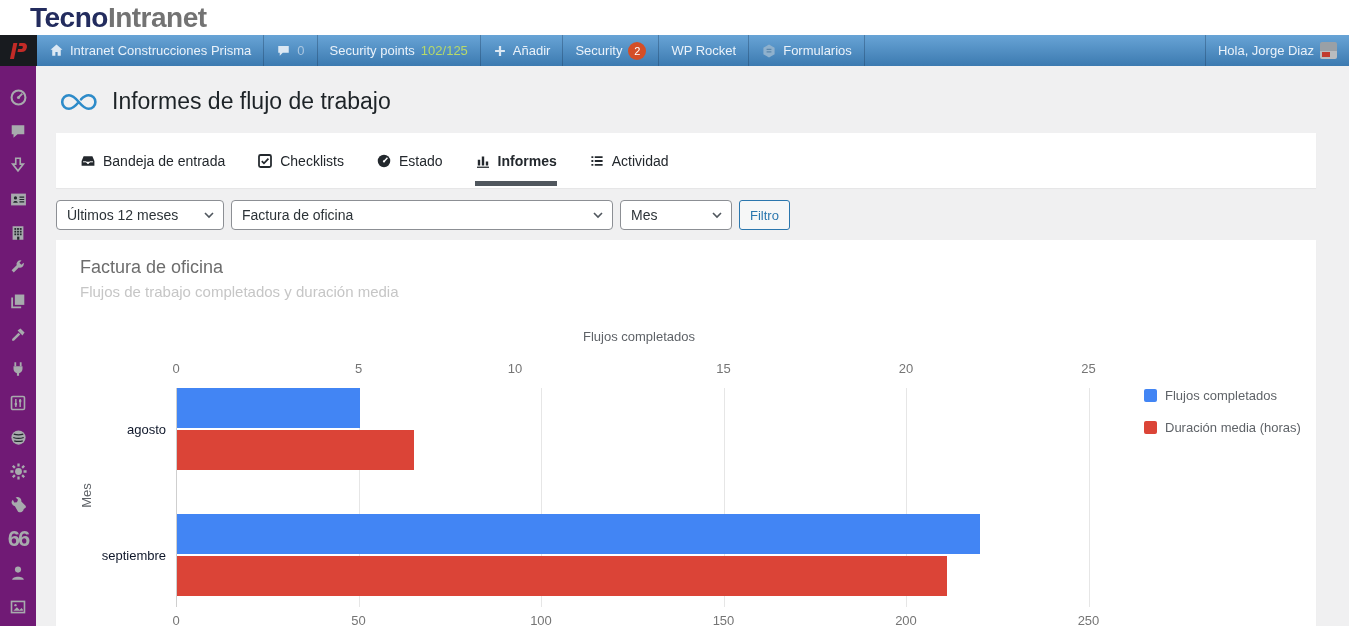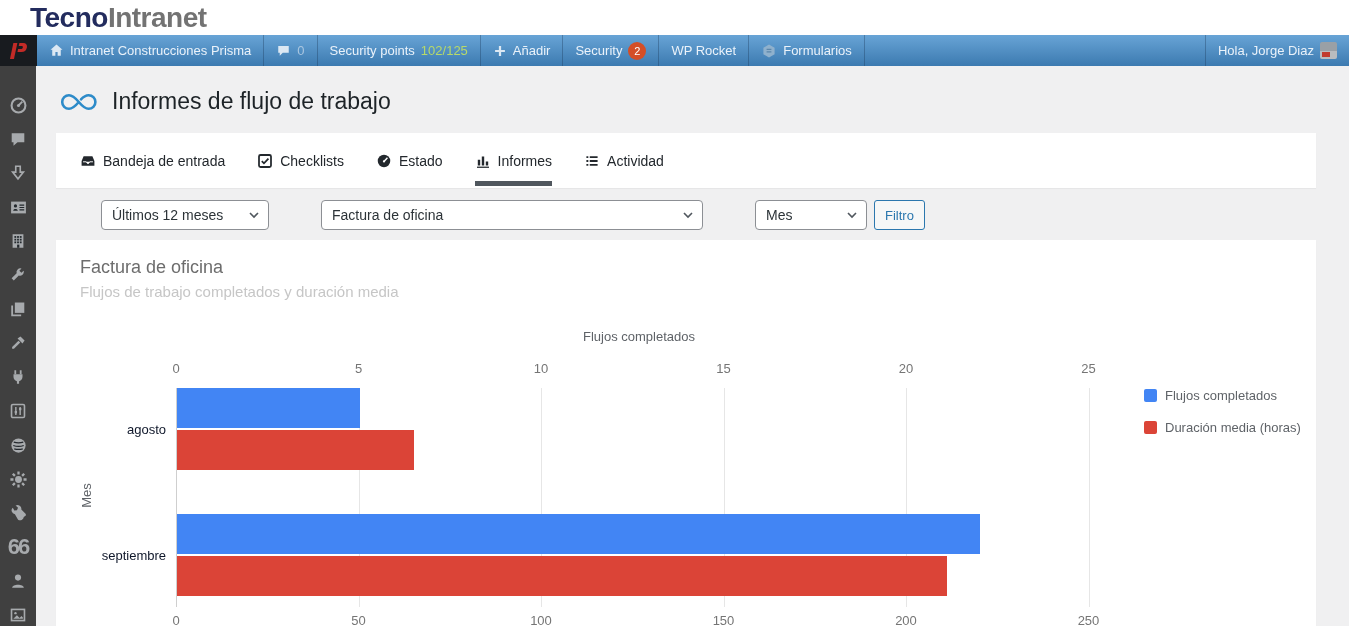--- a/index.html
+++ b/index.html
@@ -17,37 +17,37 @@
   .ab-item { display:flex; align-items:center; gap:6px; padding:0 12px; border-right:1px solid rgba(25,55,85,.35); white-space:nowrap; cursor:pointer; }
   .ab-item svg { flex:0 0 auto; }
   .ab-muted { color:#a9c6e0; }
   .ab-green { color:#b7d96a; }
   .ab-badge { background:#d44e27; color:#fff; border-radius:50%; width:18px; height:18px; display:flex; align-items:center; justify-content:center; font-size:11px; }
   .ab-right { margin-left:auto; border-left:1px solid rgba(25,55,85,.35); border-right:none; }
   .ab-avatar { width:17px; height:17px; border-radius:2px; background:linear-gradient(#9aa0a6 55%, #b9bcbf 55%); position:relative; }
   .ab-avatar::after { content:""; position:absolute; left:2px; bottom:2px; width:8px; height:5px; background:#c23b2e; }
 
   
-  .sidebar { position:absolute; left:0; top:66px; bottom:0; width:36px; background:#404040; padding-top:22px; }
+  .sidebar { position:absolute; left:0; top:66px; bottom:0; width:36px; background:#701a75; padding-top:14px; }
   .sidebar ul { list-style:none; }
   .sidebar li { width:36px; height:34px; display:flex; align-items:center; justify-content:center; color:#a7aaad; cursor:pointer; }
   .quote-glyph { font-size:22px; font-weight:bold; line-height:10px; letter-spacing:-2px; }
 
   
   .content { position:absolute; left:36px; top:66px; right:0; bottom:0; background:#f0f0f1; overflow:hidden; }
   .page-head { display:flex; align-items:center; gap:14px; padding:17px 0 13px 24px; height:67px; }
   .page-head h1 { font-size:23px; font-weight:400; color:#1d2327; }
 
   .tabs-card { background:#fff; margin:0 33px 12px 20px; height:55px; display:flex; align-items:stretch; padding-left:24px; gap:32px; box-shadow:0 1px 1px rgba(0,0,0,.04); }
   .tab { display:flex; align-items:center; gap:7px; font-size:14px; color:#23282d; position:relative; cursor:pointer; }
-  .tab.active { font-weight:normal; }
+  .tab.active { font-weight:bold; }
   .tab.active::after { content:""; position:absolute; left:0; right:0; bottom:2px; height:5px; background:#50575e; }
 
   .filter-row { display:flex; align-items:center; gap:7px; margin:0 0 10px 20px; height:30px; }
-  .select { height:30px; background:#fff; border:1px solid #8c8f94; border-radius:4px; display:flex; align-items:center; justify-content:space-between; padding:0 8px 0 10px; font-size:14px; color:#2c3338; cursor:pointer;margin-left:45px; }
+  .select { height:30px; background:#fff; border:1px solid #8c8f94; border-radius:4px; display:flex; align-items:center; justify-content:space-between; padding:0 8px 0 10px; font-size:14px; color:#2c3338; cursor:pointer; }
   .btn-filtro { height:30px; background:#f6f7f7; border:1px solid #2b77ae; border-radius:3px; color:#2b77ae; font-size:13px; padding:0 10px; cursor:pointer; font-family:inherit; }
 
   
   .chart-card { position:relative; background:#fff; margin:0 33px 0 20px; height:400px; box-shadow:0 1px 1px rgba(0,0,0,.04); }
   .chart-title { position:absolute; left:24px; top:17px; font-size:18px; color:#6d6d6d; }
   .chart-subtitle { position:absolute; left:24px; top:43px; font-size:15px; color:#c6c6c6; }
   .axis-title-top { position:absolute; top:89px; font-size:13px; color:#5f6368; text-align:center; }
   .tick { position:absolute; width:40px; text-align:center; font-size:13px; color:#757575; }
   .gridline { position:absolute; width:1px; background:#e6e6e6; }
   .gridline.baseline { background:#cfcfcf; }
@@ -317,21 +317,21 @@
     <div class="axis-title-top" style="left:120px;width:926px">Flujos completados</div>
     <div class="ylabel" style="top:248px">Mes</div>
     <div>
         <div class="gridline baseline" style="left: 120px; top: 148px; height: 219px;"></div>
         <div class="tick" style="left: 100px; top: 121px;">0</div>
         <div class="tick" style="left: 100px; top: 373px;">0</div>
         <div class="gridline" style="left: 302.5px; top: 148px; height: 219px;"></div>
         <div class="tick" style="left: 282.5px; top: 121px;">5</div>
         <div class="tick" style="left: 282.5px; top: 373px;">50</div>
         <div class="gridline" style="left: 485px; top: 148px; height: 219px;"></div>
-        <div class="tick" style="left: 465px; top: 121px;">10</div>
+        <div class="tick" style="left: 439px; top: 121px;">10</div>
         <div class="tick" style="left: 465px; top: 373px;">100</div>
         <div class="gridline" style="left: 667.5px; top: 148px; height: 219px;"></div>
         <div class="tick" style="left: 647.5px; top: 121px;">15</div>
         <div class="tick" style="left: 647.5px; top: 373px;">150</div>
         <div class="gridline" style="left: 850px; top: 148px; height: 219px;"></div>
         <div class="tick" style="left: 830px; top: 121px;">20</div>
         <div class="tick" style="left: 830px; top: 373px;">200</div>
         <div class="gridline" style="left: 1032.5px; top: 148px; height: 219px;"></div>
         <div class="tick" style="left: 1012.5px; top: 121px;">25</div>
         <div class="tick" style="left: 1012.5px; top: 373px;">250</div>

